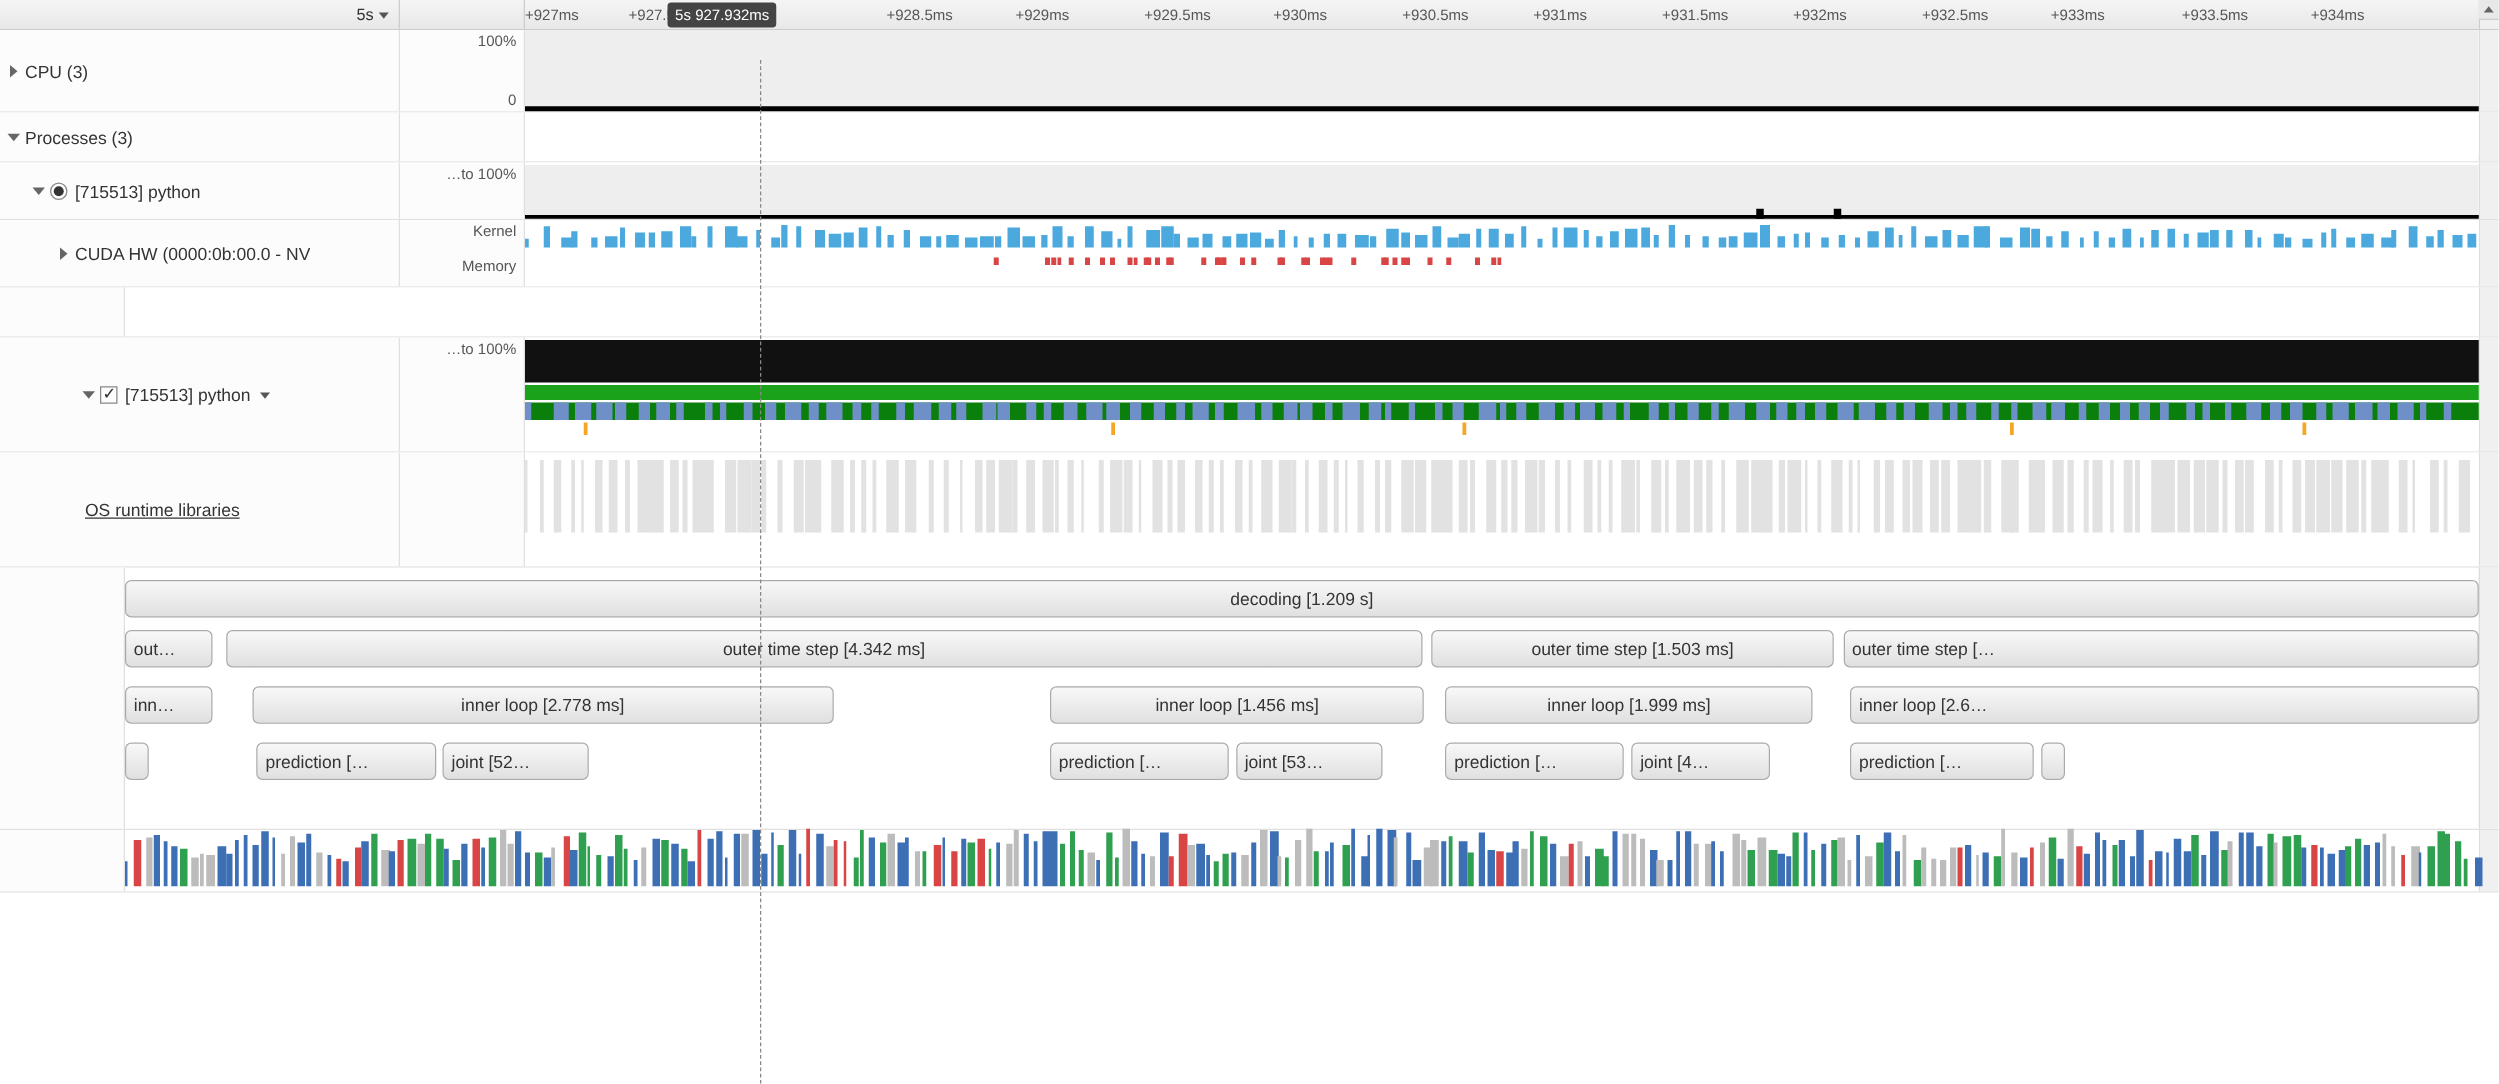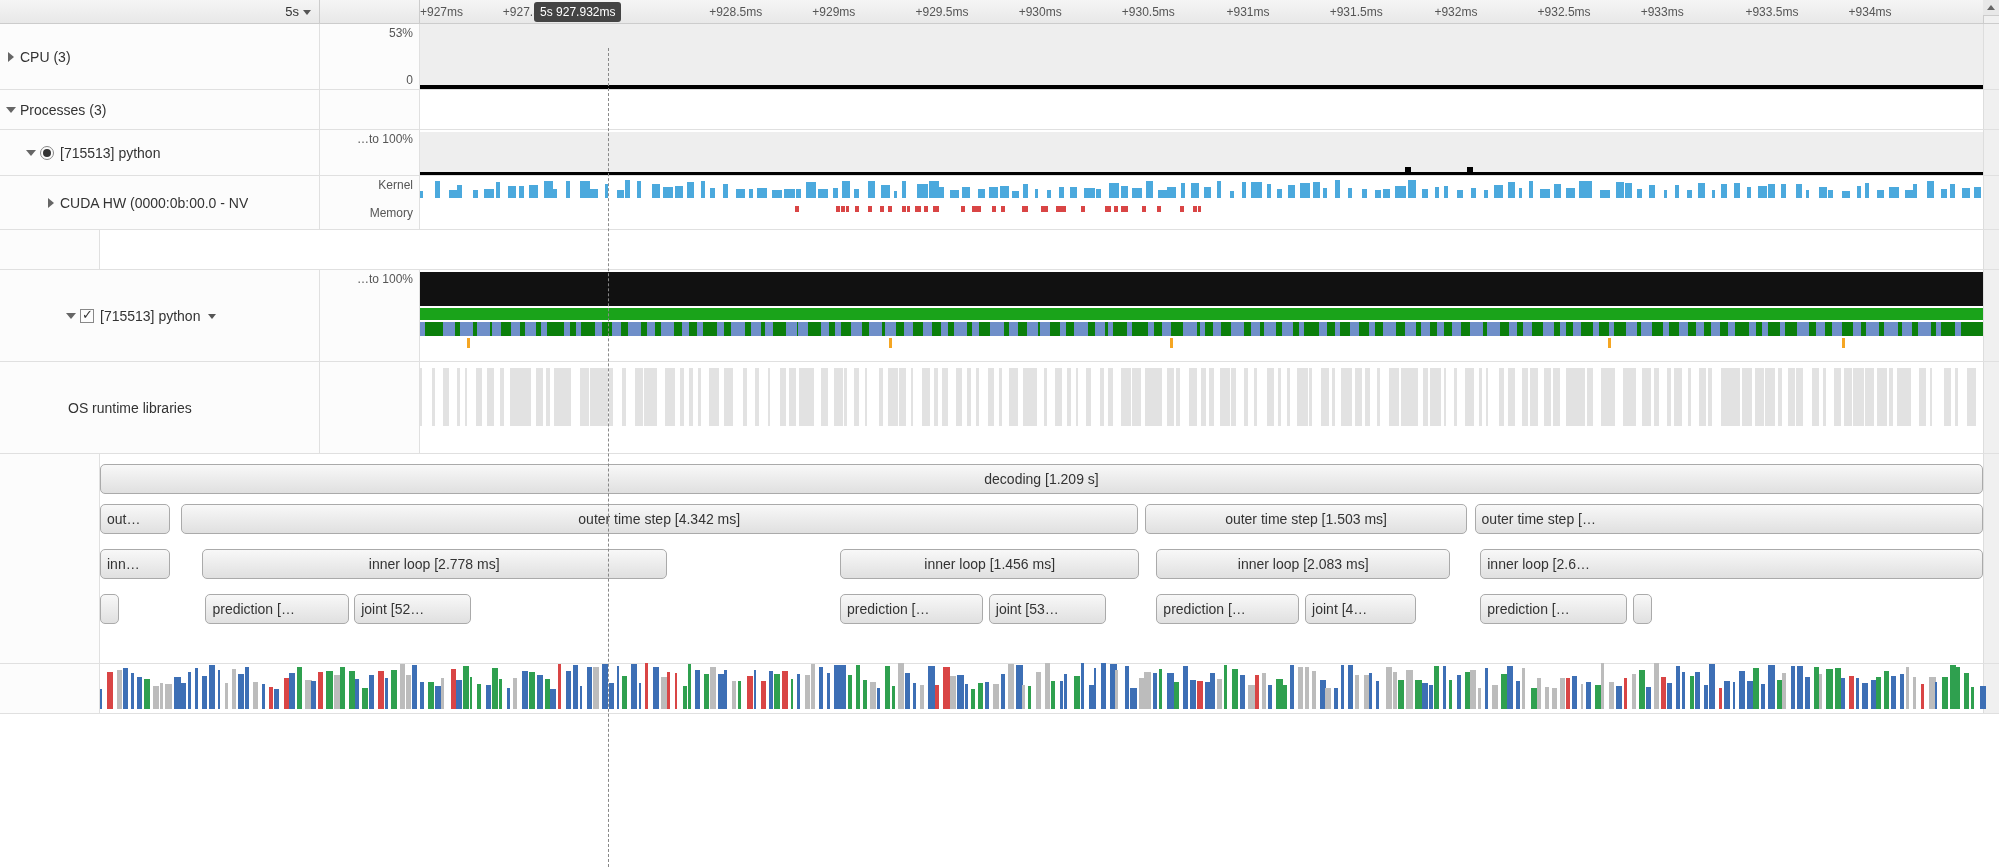--- a/index.html
+++ b/index.html
@@ -90,21 +90,21 @@
   <div class="cursor-wrapper">
         <div class="cursor-line" id="cursor-line" style="left: 12%;"></div>
       </div>
 
   <div class="row" style="height:66px;">
     <div class="row-label">
       <span class="expand-arrow"></span>
       <span>CPU (3)</span>
     </div>
     <div class="axis-col">
-      <span>53%</span>
+      <span>100%</span>
       <span>0</span>
     </div>
     <div class="content-cell">
       <div class="cpu-graph">
             <div class="cpu-line"></div>
           </div>
     </div>
     <div class="scroll-cell"></div>
   </div>
 
@@ -442,21 +442,21 @@
             <div class="orange-tick" style="left: 3%;"></div>
             <div class="orange-tick" style="left: 30%;"></div>
             <div class="orange-tick" style="left: 48%;"></div>
             <div class="orange-tick" style="left: 76%;"></div>
             <div class="orange-tick" style="left: 91%;"></div>
           </div>
     </div>
     <div class="scroll-cell"></div>
   </div>
 
-  <div class="row" style="height:92px;">
+  <div class="row" style="height:92px;text-decoration:underline;">
     <div class="row-label sub3" style="justify-content:flex-start;">
       <span>OS runtime libraries</span>
     </div>
     <div class="axis-col"></div>
     <div class="content-cell" id="osrt-cell">
           <div class="bar" style="left: 0%; width: 0.12%; background: rgb(226, 226, 226); top: 6px; height: 58px;"></div>
           <div class="bar" style="left: 0.765456%; width: 0.178761%; background: rgb(226, 226, 226); top: 6px; height: 58px;"></div>
           <div class="bar" style="left: 1.45826%; width: 0.412144%; background: rgb(226, 226, 226); top: 6px; height: 58px;"></div>
           <div class="bar" style="left: 2.35779%; width: 0.191161%; background: rgb(226, 226, 226); top: 6px; height: 58px;"></div>
           <div class="bar" style="left: 2.90344%; width: 0.131551%; background: rgb(226, 226, 226); top: 6px; height: 58px;"></div>
@@ -603,21 +603,21 @@
     <div class="axis-col" style="width:100px; flex:0 0 100px;"></div>
     <div class="nvtx-layers" id="nvtx-layers">
           <div class="nvtx-block" style="top: 10px; left: 0%; width: 100%;">decoding [1.209 s]</div>
           <div class="nvtx-block trunc" style="top: 50px; left: 0%; width: 3.7%;">out…</div>
           <div class="nvtx-block" style="top: 50px; left: 4.3%; width: 50.8%;">outer time step [4.342 ms]</div>
           <div class="nvtx-block" style="top: 50px; left: 55.5%; width: 17.1%;">outer time step [1.503 ms]</div>
           <div class="nvtx-block trunc" style="top: 50px; left: 73%; width: 27%;">outer time step […</div>
           <div class="nvtx-block trunc" style="top: 95px; left: 0%; width: 3.7%;">inn…</div>
           <div class="nvtx-block" style="top: 95px; left: 5.4%; width: 24.7%;">inner loop [2.778 ms]</div>
           <div class="nvtx-block" style="top: 95px; left: 39.3%; width: 15.9%;">inner loop [1.456 ms]</div>
-          <div class="nvtx-block" style="top: 95px; left: 56.1%; width: 15.6%;">inner loop [2.083 ms]</div>
+          <div class="nvtx-block" style="top: 95px; left: 56.1%; width: 15.6%;">inner loop [1.999 ms]</div>
           <div class="nvtx-block trunc" style="top: 95px; left: 73.3%; width: 26.7%;">inner loop [2.6…</div>
           <div class="nvtx-block trunc" style="top: 140px; left: 0%; width: 1%;"></div>
           <div class="nvtx-block trunc" style="top: 140px; left: 5.6%; width: 7.6%;">prediction […</div>
           <div class="nvtx-block trunc" style="top: 140px; left: 13.5%; width: 6.2%;">joint [52…</div>
           <div class="nvtx-block trunc" style="top: 140px; left: 39.3%; width: 7.6%;">prediction […</div>
           <div class="nvtx-block trunc" style="top: 140px; left: 47.2%; width: 6.2%;">joint [53…</div>
           <div class="nvtx-block trunc" style="top: 140px; left: 56.1%; width: 7.6%;">prediction […</div>
           <div class="nvtx-block trunc" style="top: 140px; left: 64%; width: 5.9%;">joint [4…</div>
           <div class="nvtx-block trunc" style="top: 140px; left: 73.3%; width: 7.8%;">prediction […</div>
           <div class="nvtx-block trunc" style="top: 140px; left: 81.4%; width: 1%;"></div>

